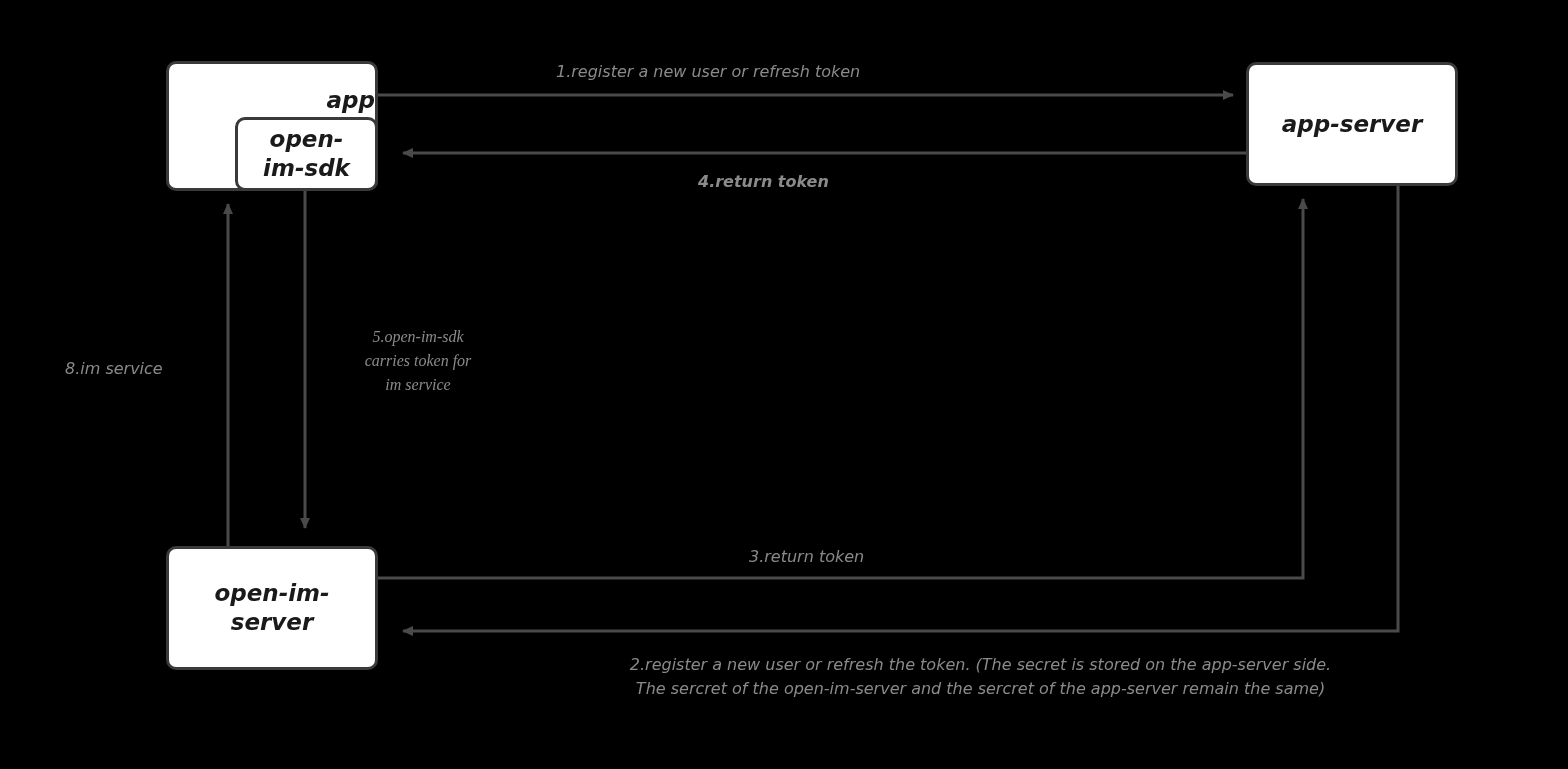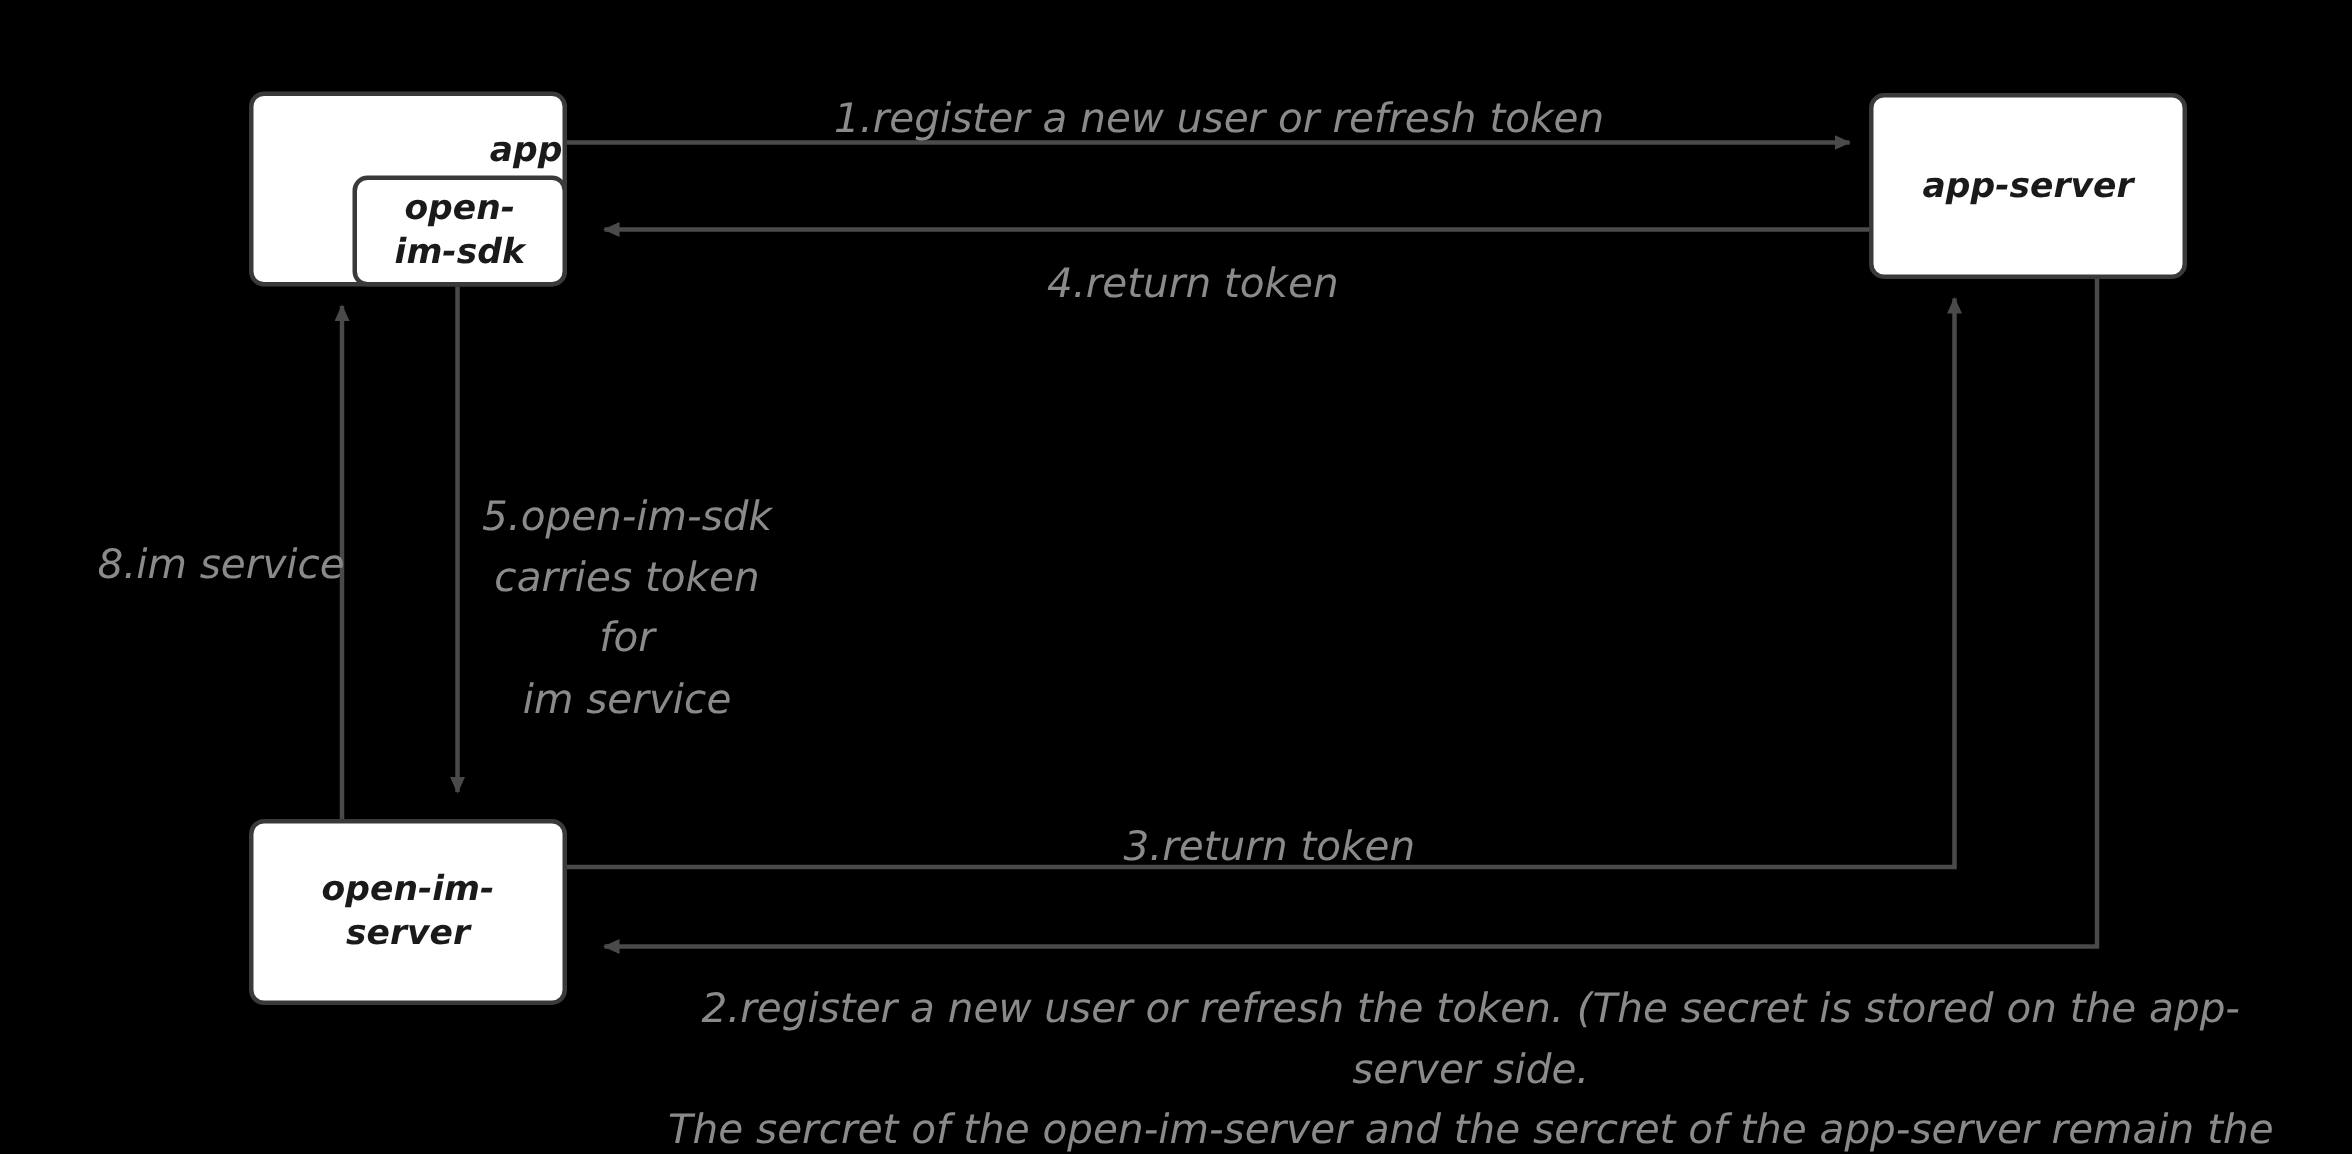--- a/index.html
+++ b/index.html
@@ -66,29 +66,29 @@
   #node-imserver {
     left: 166px;
     top: 546px;
     width: 212px;
     height: 124px;
   }
   .edge-label {
     position: absolute;
     color: #8a8a8a;
     font-style: italic;
-    font-size: 27px;
+    font-size: 16px;
     line-height: 1.5;
     white-space: pre-line;
   }
   #lbl-1 { left: 556px; top: 60px; }
-  #lbl-4 { left: 698px; top: 170px; }
+  #lbl-4 { left: 698px; top: 170px; font-weight: bold; }
   #lbl-3 { left: 733px; top: 545px; margin-left: 16px; }
   #lbl-6 { left: 65px; top: 357px; }
-  #lbl-5 { left: 312px; top: 325px; text-align: center; width: 212px; }
+  #lbl-5 { left: 312px; top: 325px; text-align: center; width: 212px; font-family: Liberation Serif, serif; }
   #lbl-2 { left: 443px; top: 653px; text-align: center; width: 1075px; }
 </style>
 </head>
 <body>
 
 <div id="canvas">
 
   <svg class="layer" viewBox="0 0 1568 769">
     <defs>
       <marker id="arrow" markerWidth="12" markerHeight="12" refX="10" refY="5" orient="auto" markerUnits="userSpaceOnUse">

